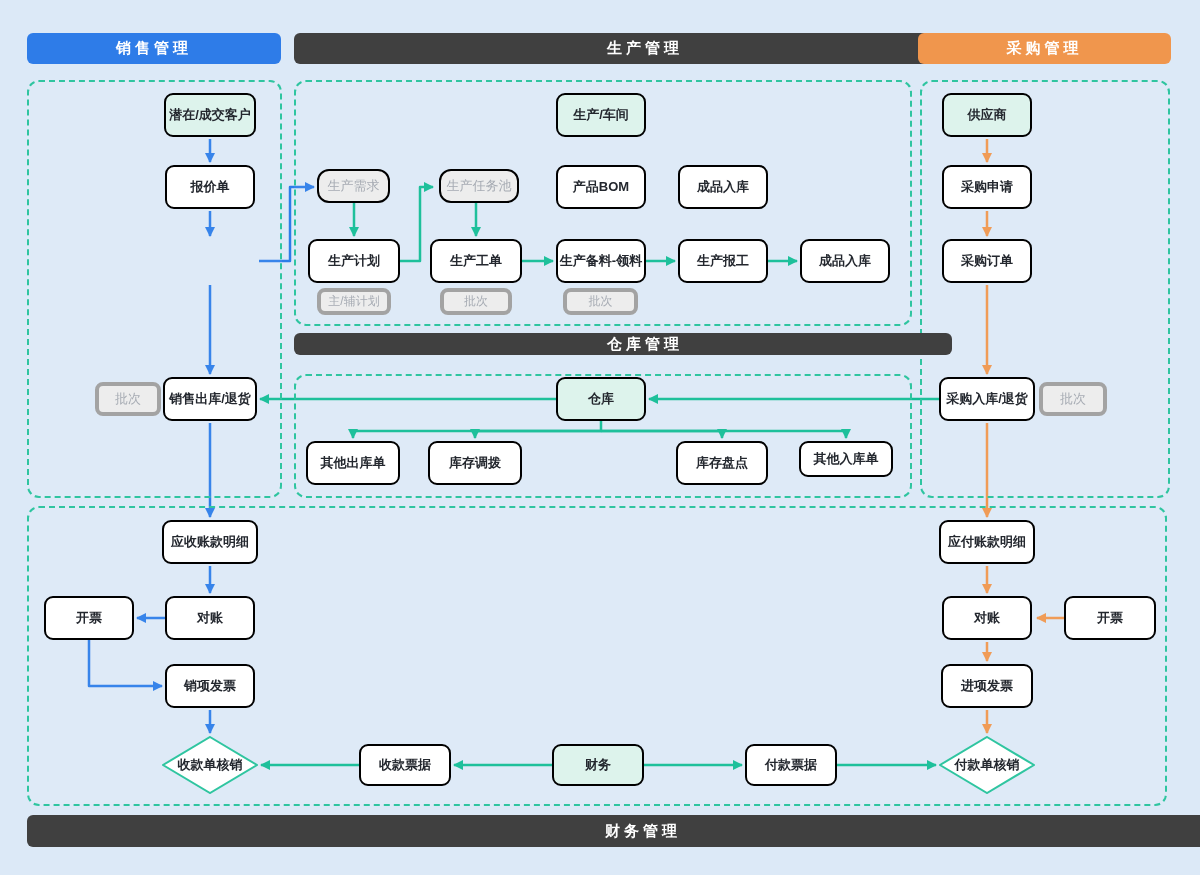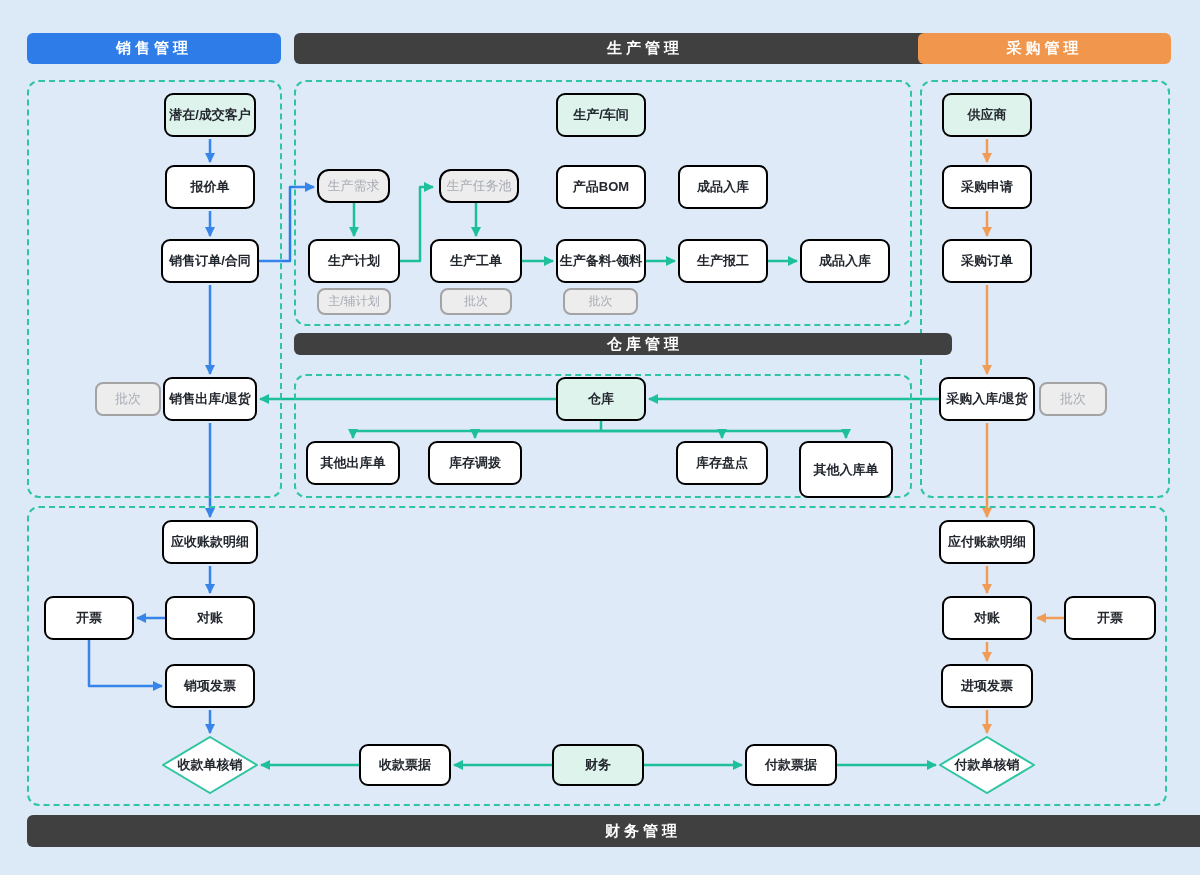--- a/index.html
+++ b/index.html
@@ -24,21 +24,21 @@
   }
   .node{
     position:absolute;background:#fff;border:2px solid #000000;border-radius:9px;
     display:flex;align-items:center;justify-content:center;
     font-size:13px;font-weight:bold;color:#23272e;box-sizing:border-box;
     white-space:nowrap;
   }
   .node.tint{background:#ddf3ec;}
   .node.gray{background:#ededed;color:#a6abb3;font-weight:normal;border-radius:12px;}
   .badge{
-    position:absolute;background:#ededed;border:2px solid #a3a3a3;border-radius:8px;
+    position:absolute;background:#ededed;border:4px solid #a3a3a3;border-radius:8px;
     display:flex;align-items:center;justify-content:center;
     font-size:12px;color:#a6abb3;box-sizing:border-box;white-space:nowrap;
   }
   .badge.lg{font-size:13px;}
   .diamond{position:absolute;}
   .diamond svg{position:absolute;left:0;top:0;}
   .diamond .dlabel{
     position:absolute;inset:0;display:flex;align-items:center;justify-content:center;
     font-size:13px;font-weight:bold;color:#23272e;white-space:nowrap;
   }
@@ -102,21 +102,20 @@
   <div class="zone" style="left:27px;top:506px;width:1136px;height:296px;"></div>
 
   <div class="hdr blue" style="left:27px;top:33px;width:254px;height:31px;">销售管理</div>
   <div class="hdr green" style="left:294px;top:33px;width:614px;height:31px;">生产管理</div>
   <div class="hdr orange" style="left:918px;top:33px;width:253px;height:31px;">采购管理</div>
   <div class="hdr green" style="left:294px;top:333px;width:614px;height:22px;">仓库管理</div>
   <div class="hdr green" style="left:27px;top:815px;width:1144px;height:32px;">财务管理</div>
 
   <div class="node tint" style="left:164px;top:93px;width:92px;height:44px;">潜在/成交客户</div>
   <div class="node" style="left:165px;top:165px;width:90px;height:44px;">报价单</div>
-  <div class="node" style="left:161px;top:239px;width:98px;height:44px;">销售订单/合同</div>
   <div class="badge lg" style="left:95px;top:382px;width:66px;height:34px;">批次</div>
   <div class="node" style="left:163px;top:377px;width:94px;height:44px;">销售出库/退货</div>
   <div class="node" style="left:162px;top:520px;width:96px;height:44px;">应收账款明细</div>
   <div class="node" style="left:165px;top:596px;width:90px;height:44px;">对账</div>
   <div class="node" style="left:44px;top:596px;width:90px;height:44px;">开票</div>
   <div class="node" style="left:165px;top:664px;width:90px;height:44px;">销项发票</div>
   <div class="diamond" style="left:162px;top:736px;width:96px;height:58px;">
     <svg width="96" height="58" viewBox="0 0 96 58">
         <polygon points="48,1 95,29 48,57 1,29" fill="#ffffff" stroke="#2fc5a0" stroke-width="2"></polygon>
       </svg>
@@ -134,21 +133,21 @@
   <div class="badge" style="left:440px;top:288px;width:72px;height:27px;">批次</div>
   <div class="node" style="left:556px;top:239px;width:90px;height:44px;">生产备料-领料</div>
   <div class="badge" style="left:563px;top:288px;width:75px;height:27px;">批次</div>
   <div class="node" style="left:678px;top:239px;width:90px;height:44px;">生产报工</div>
   <div class="node" style="left:800px;top:239px;width:90px;height:44px;">成品入库</div>
 
   <div class="node tint" style="left:556px;top:377px;width:90px;height:44px;">仓库</div>
   <div class="node" style="left:306px;top:441px;width:94px;height:44px;">其他出库单</div>
   <div class="node" style="left:428px;top:441px;width:94px;height:44px;">库存调拨</div>
   <div class="node" style="left:676px;top:441px;width:92px;height:44px;">库存盘点</div>
-  <div class="node" style="left:799px;top:441px;width:94px;height:57px;">其他入库单</div>
+  <div class="node" style="left:799px;top:441px;width:94px;height:36px;">其他入库单</div>
 
   <div class="node tint" style="left:942px;top:93px;width:90px;height:44px;">供应商</div>
   <div class="node" style="left:942px;top:165px;width:90px;height:44px;">采购申请</div>
   <div class="node" style="left:942px;top:239px;width:90px;height:44px;">采购订单</div>
   <div class="node" style="left:939px;top:377px;width:96px;height:44px;">采购入库/退货</div>
   <div class="badge lg" style="left:1039px;top:382px;width:68px;height:34px;">批次</div>
   <div class="node" style="left:939px;top:520px;width:96px;height:44px;">应付账款明细</div>
   <div class="node" style="left:942px;top:596px;width:90px;height:44px;">对账</div>
   <div class="node" style="left:1064px;top:596px;width:92px;height:44px;">开票</div>
   <div class="node" style="left:941px;top:664px;width:92px;height:44px;">进项发票</div>

